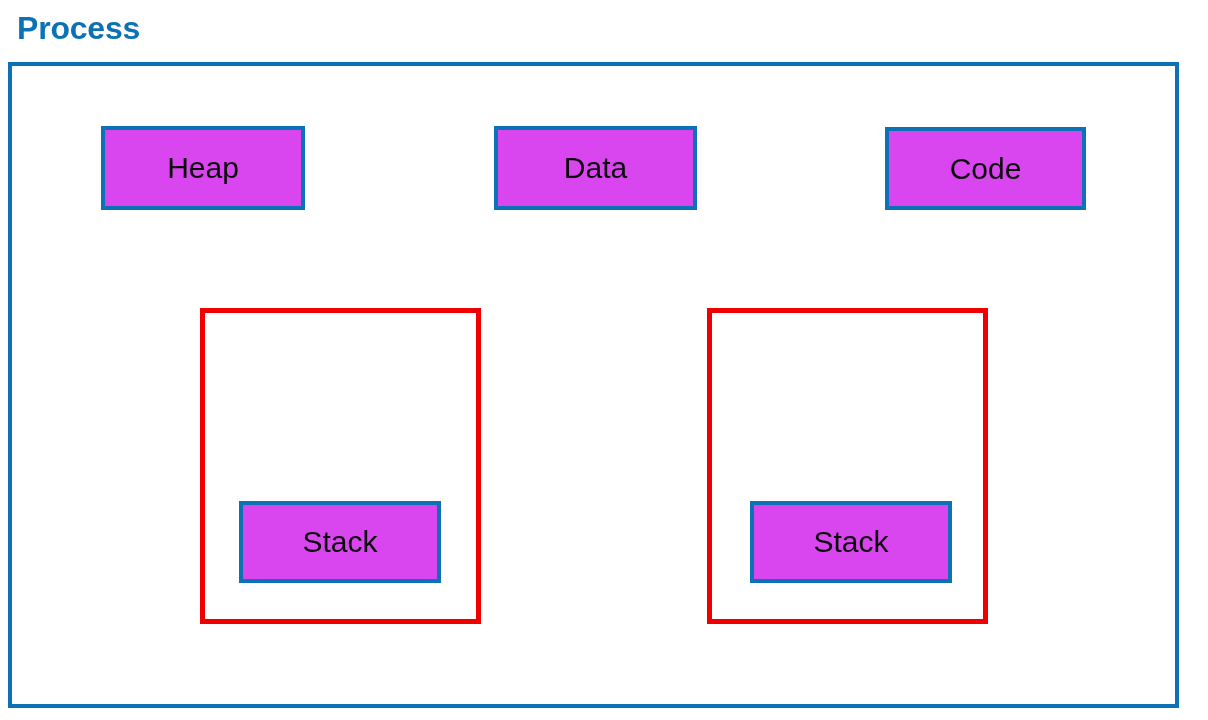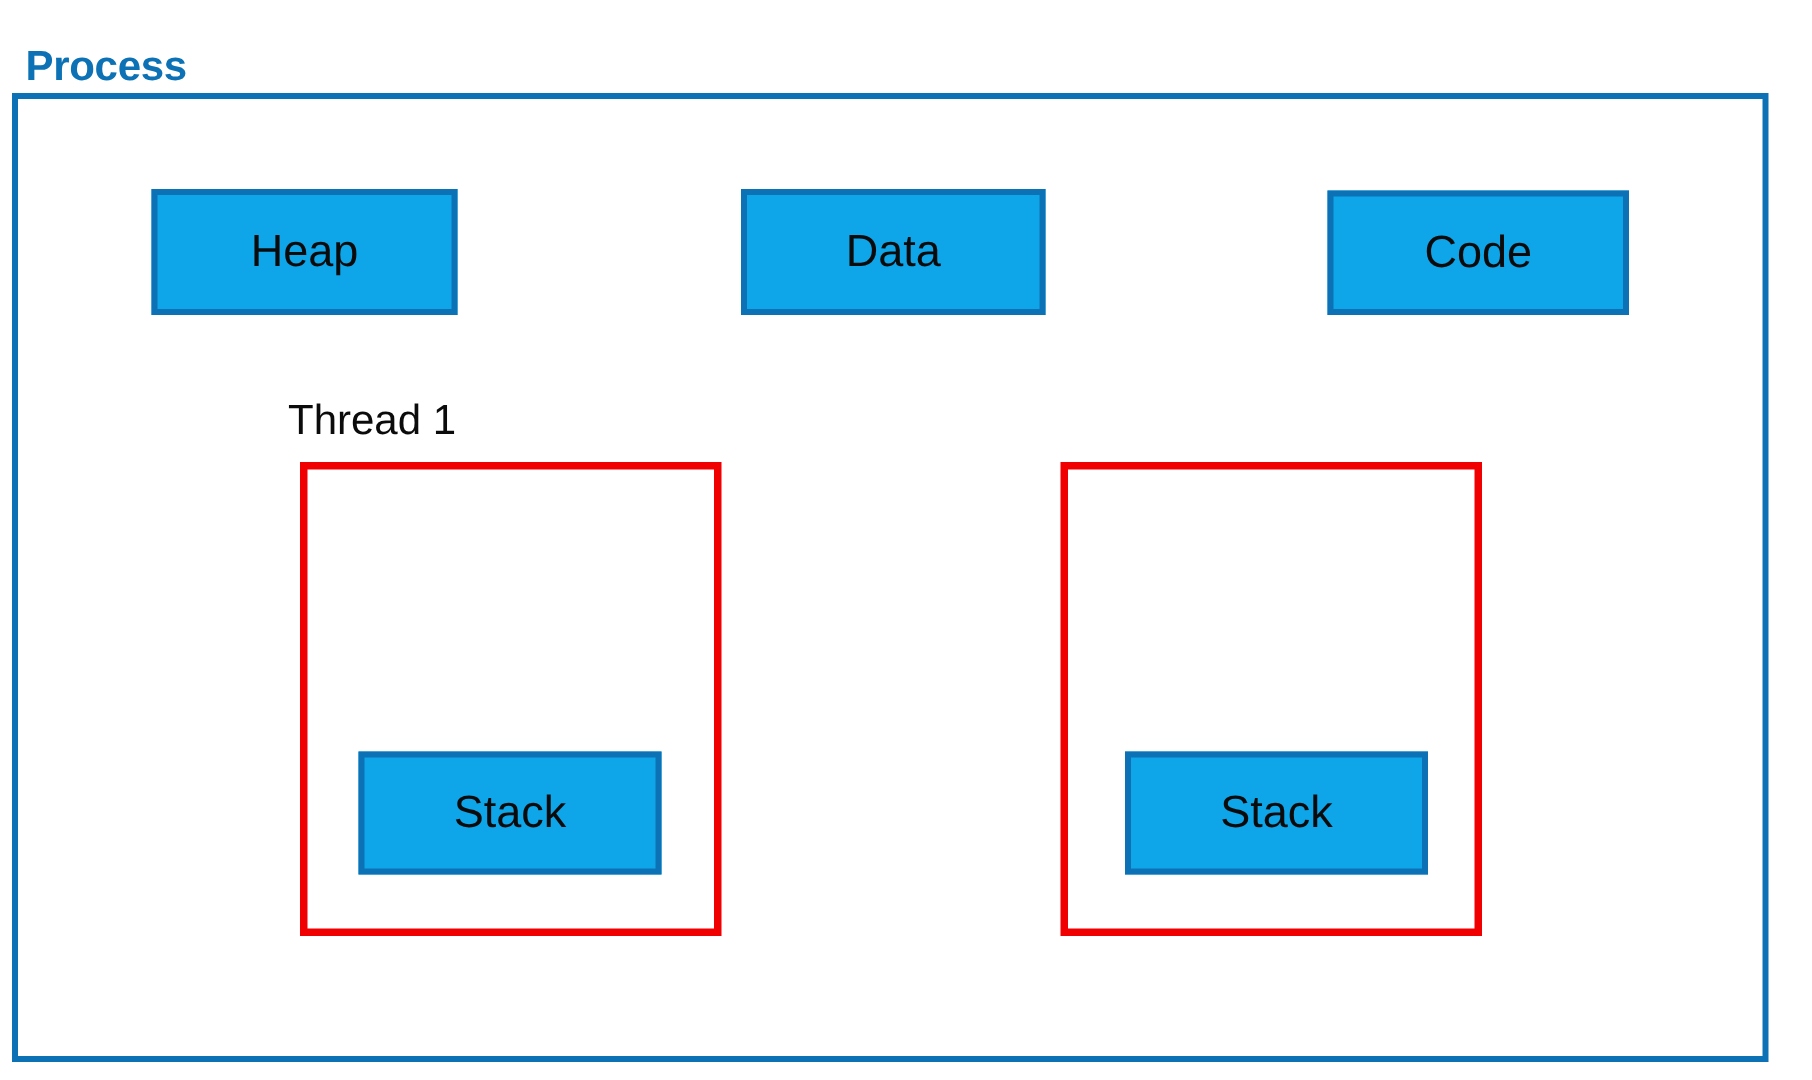--- a/index.html
+++ b/index.html
@@ -17,47 +17,46 @@
     height: 720px;
     background: #ffffff;
     overflow: hidden;
   }
 
   
   #process-title {
     position: absolute;
     left: 17px;
     top: 10px;
-    font-size: 28px;
+    font-size: 32px;
     font-weight: bold;
     color: #0c72b5;
     letter-spacing: -0.2px;
     line-height: 36px;
     white-space: nowrap;
-    margin-top: 16px;
   }
 
   
   #process-box {
     position: absolute;
     left: 8px;
     top: 62px;
     width: 1171px;
     height: 646px;
     border: 4px solid #0c72b5;
     box-sizing: border-box;
     background: #ffffff;
   }
 
   
   .seg-box {
     position: absolute;
     border: 4px solid #0c72b5;
     box-sizing: border-box;
-    background: #0ea5e9;
+    background: #d946ef;
     display: flex;
     align-items: center;
     justify-content: center;
   }
   .seg-label {
     font-size: 30px;
     font-weight: 400;
     color: #0b0b0b;
     line-height: 1;
     white-space: nowrap;
@@ -107,21 +106,20 @@
     </div>
 
     <div class="seg-box" id="box-code" style="left: 873px; top: 61px;">
       <span class="seg-label">Code</span>
     </div>
 
     <div class="seg-box" id="box-data" style="left: 482px; top: 60px;">
       <span class="seg-label">Data</span>
     </div>
 
-    <div class="thread-label" id="label-thread-1" style="left: 180px; top: 197px;">Thread 1</div>
 
     <div class="thread-box" id="thread-box-1" style="left: 188px; top: 242px;"></div>
 
     <div class="seg-box" id="box-stack-1" style="left: 227px; top: 435px;">
       <span class="seg-label">Stack</span>
     </div>
 
 
     <div class="thread-box" id="thread-box-2" style="left: 695px; top: 242px;"></div>
 

